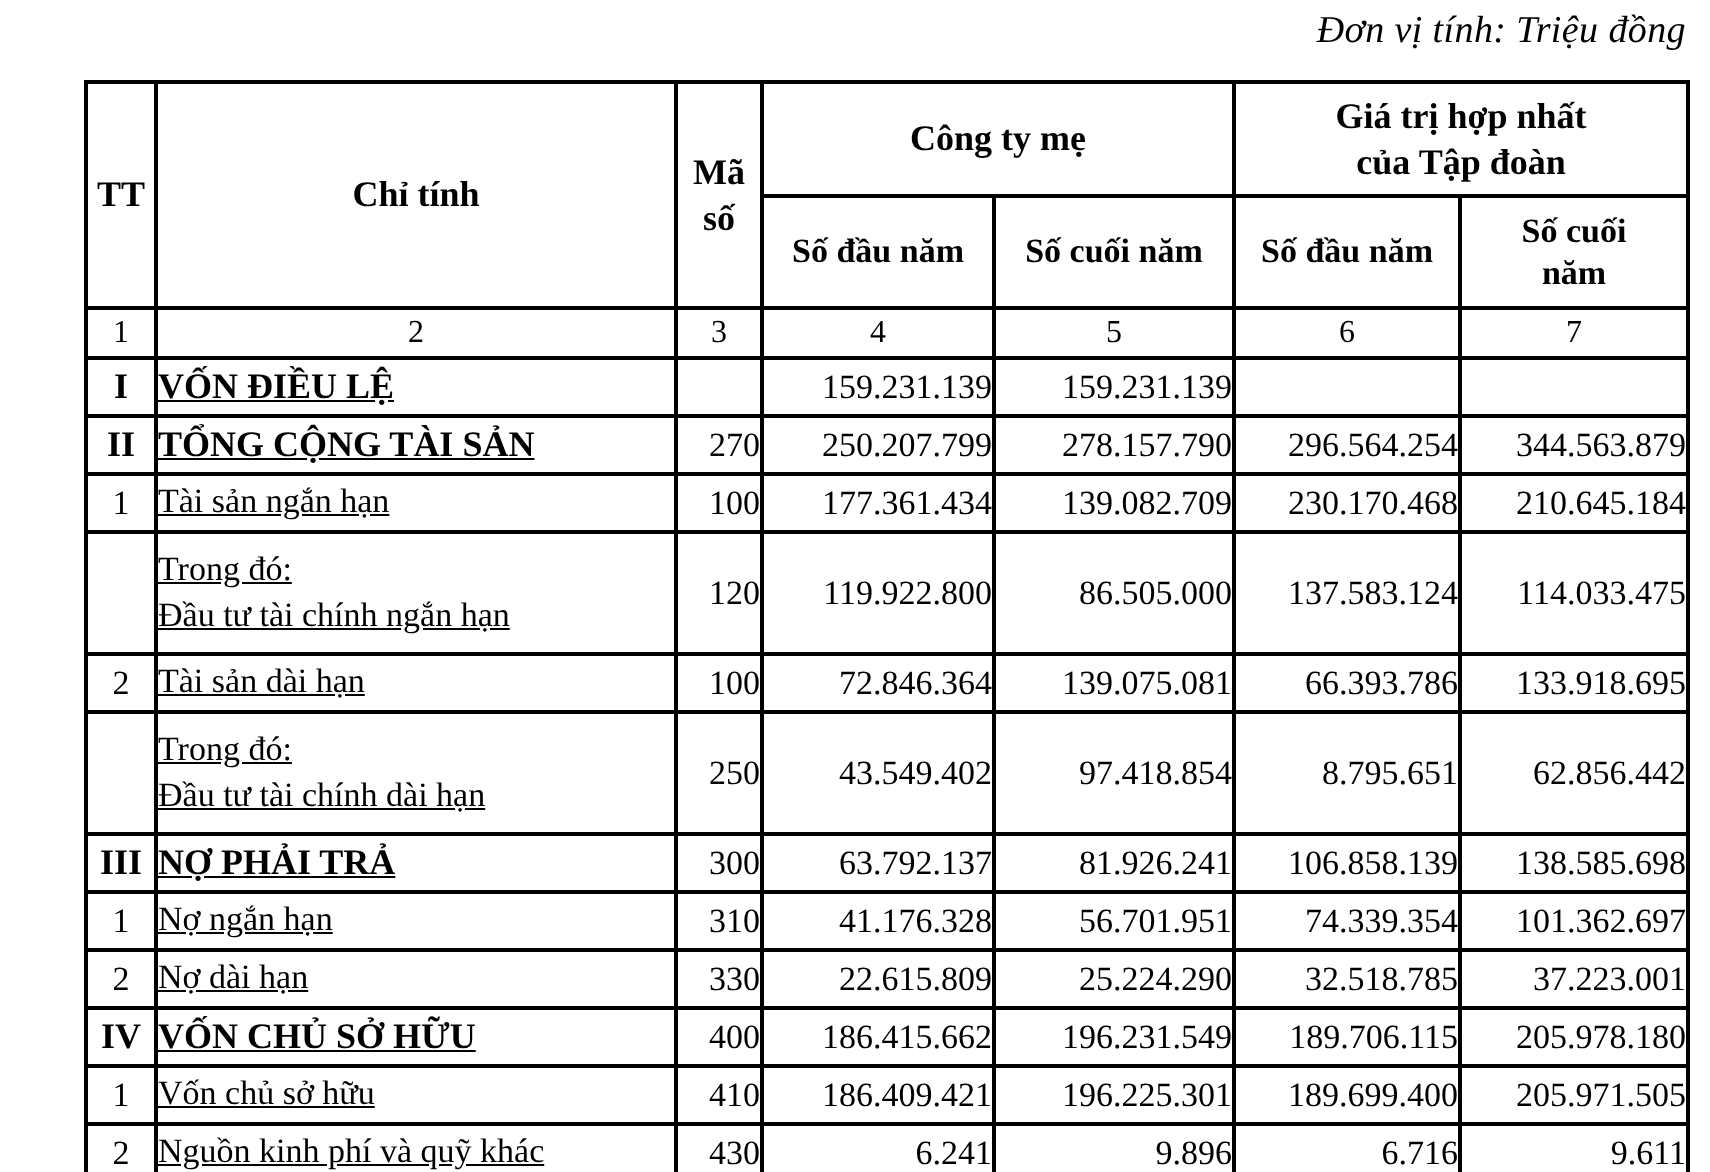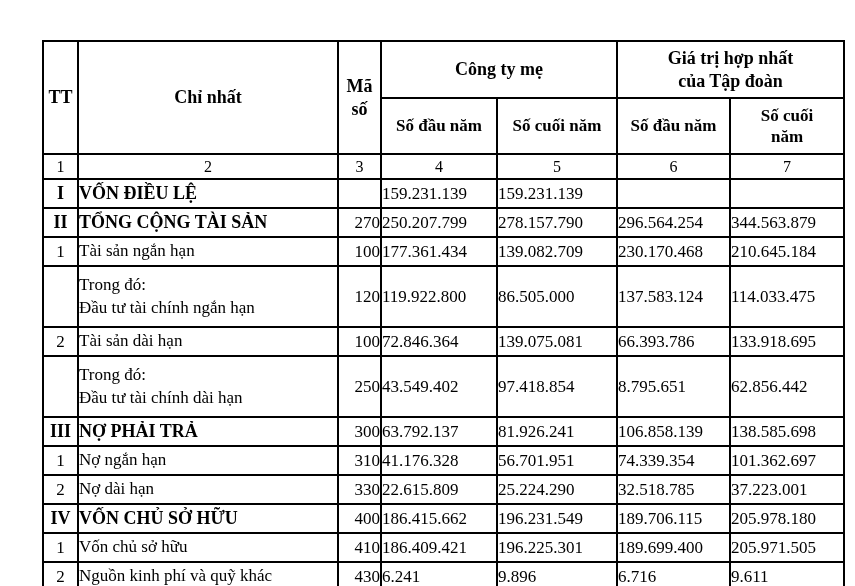--- a/index.html
+++ b/index.html
@@ -43,44 +43,45 @@
   }
   tr.h-group { height: 57px; }
   tr.h-sub   { height: 56px; }
   tr.h-sub th { font-size: 17px; }
   tr.numbering { height: 25px; }
   tr.numbering td { text-align: center; font-size: 16px; font-weight: normal; }
   tbody tr { height: 29px; }
   tbody tr.tall { height: 61px; }
   .pre { white-space: pre-line; margin-left: 10px; }
   td.c-tt   { text-align: center; }
-  td.c-label { text-align: left; padding-left: 5px; line-height: 1.3; }
+  td.c-label { text-align: left; padding-left: 5px; line-height: 1.3; text-decoration: underline; }
   td.c-code { text-align: right; }
-  td.c-num  { text-align: left; padding-right: 6px; }
+  td.c-num  { text-align: right; padding-right: 6px; }
   tr.section td.c-tt, tr.section td.c-label { font-weight: bold; font-size: 18px; }
 </style>
 </head>
 <body>
 
 <div class="page">
+  <div class="unit-note">Đơn vị tính: Triệu đồng</div>
 
   <table class="fin">
     <colgroup>
       <col style="width:35px">
       <col style="width:260px">
       <col style="width:43px">
       <col style="width:116px">
       <col style="width:120px">
       <col style="width:113px">
       <col style="width:114px">
     </colgroup>
     <thead>
       <tr class="h-group">
         <th rowspan="2">TT</th>
-        <th rowspan="2">Chỉ nhất</th>
+        <th rowspan="2">Chỉ tính</th>
         <th rowspan="2" class="pre">Mã
 số</th>
         <th colspan="2">Công ty mẹ</th>
         <th colspan="2" class="pre">Giá trị hợp nhất
 của Tập đoàn</th>
       </tr>
       <tr class="h-sub">
         <th>Số đầu năm</th>
         <th>Số cuối năm</th>
         <th>Số đầu năm</th>

